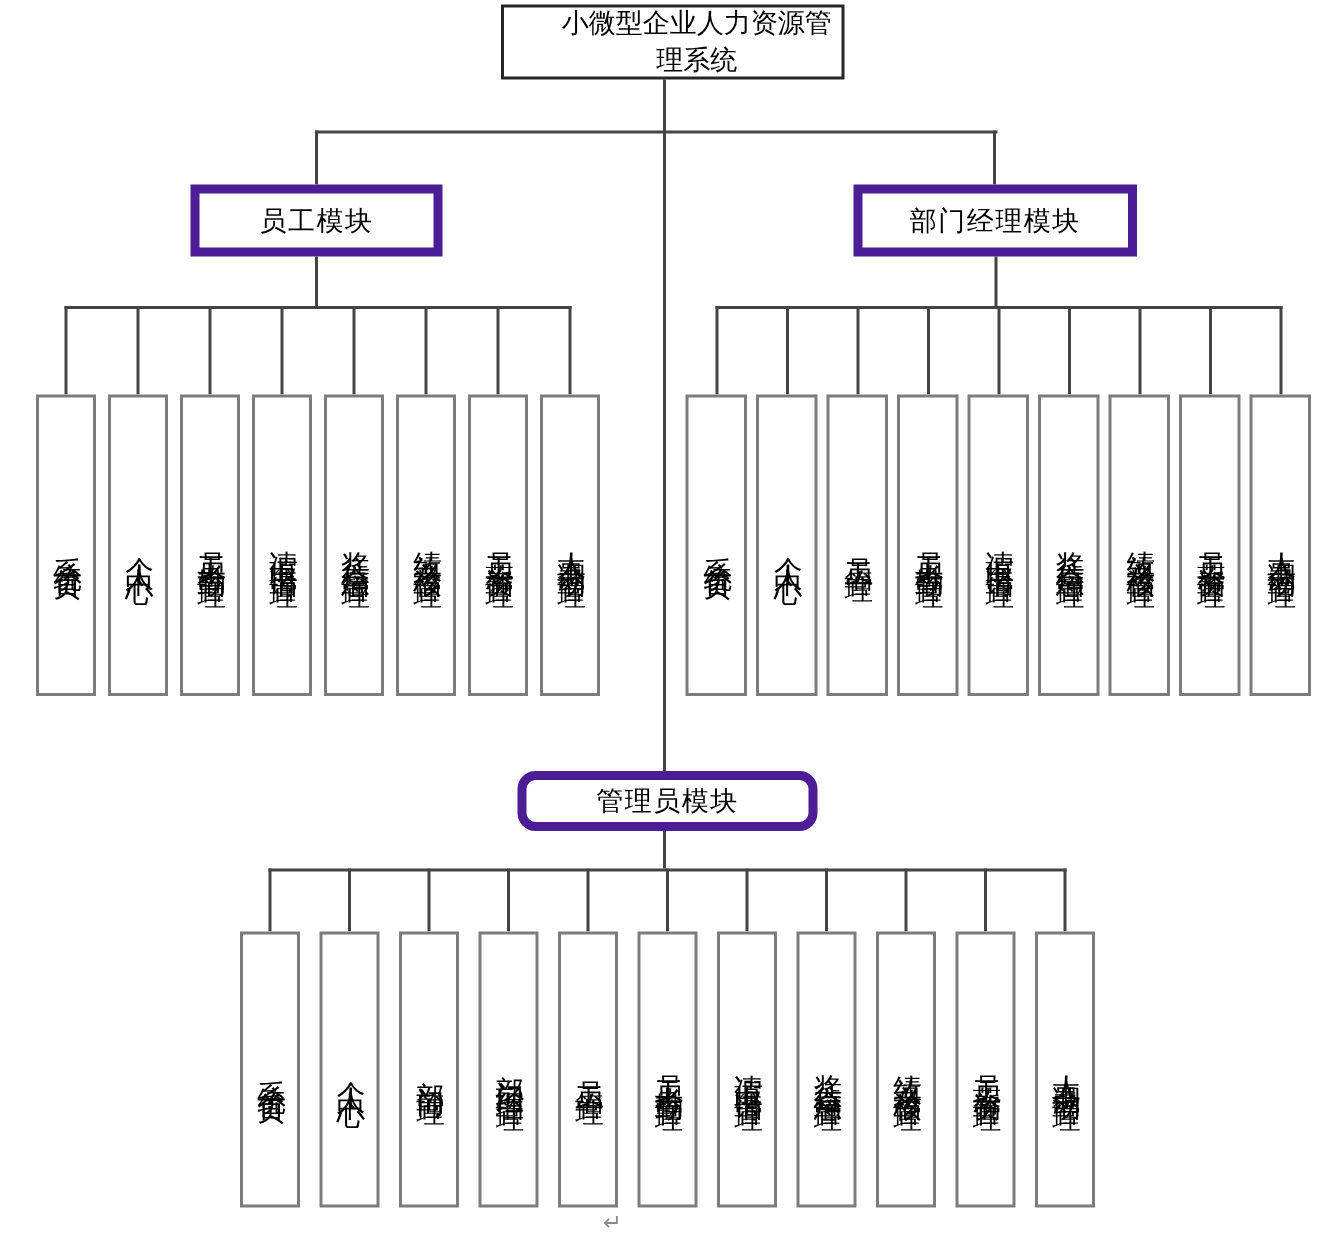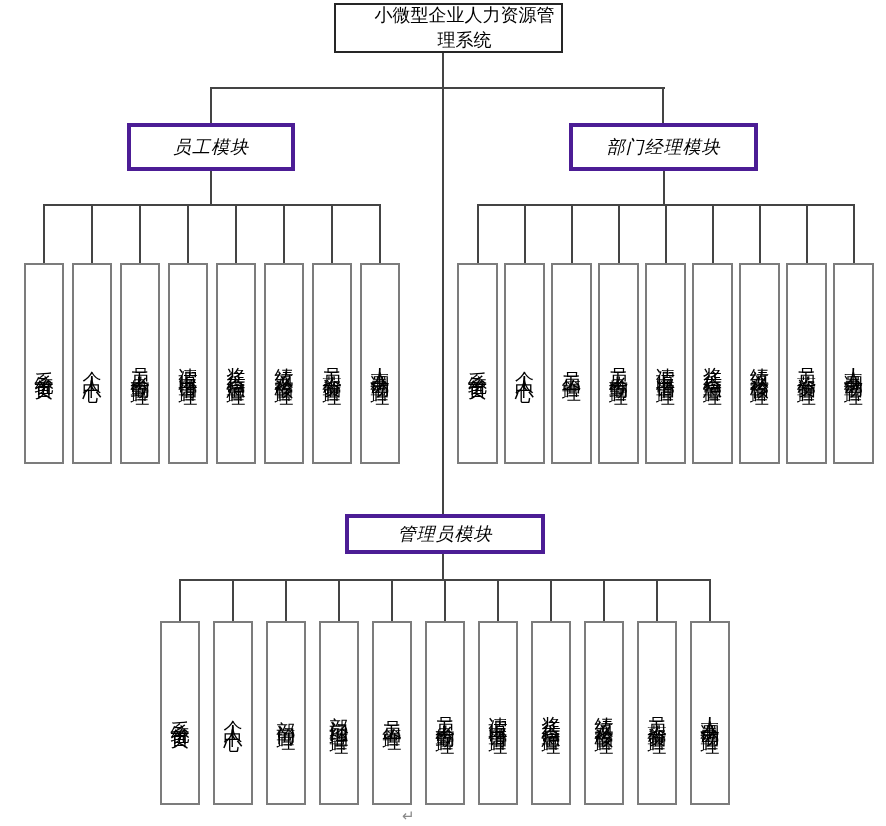--- a/index.html
+++ b/index.html
@@ -21,25 +21,24 @@
     justify-content: center;
   }
   .root-box {
     border: 2px solid #262626;
     font-size: 18px;
     line-height: 25px;
     text-align: center;
     padding-left: 32px;
   }
   .module-box {
-    border: 4px solid #4c1d95;
+    border: 6px solid #4c1d95;
     font-size: 18px;
     letter-spacing: 1px;
     white-space: nowrap;
-    font-style: italic;
   }
   .leaf-box {
     border: 2px solid #7c7c7c;
     font-size: 19px;
     letter-spacing: 4px;
     writing-mode: vertical-rl;
     text-orientation: upright;
   }
   .line {
     position: absolute;
@@ -67,21 +66,21 @@
 
   <div class="line" style="left:210px; top:87px; width:2px; height:36px;"></div>
   <div class="line" style="left:662px; top:87px; width:2px; height:36px;"></div>
 
   <div class="box module-box" style="left:127px; top:123px; width:168px; height:48px;">
     <span>员工模块</span>
   </div>
   <div class="box module-box" style="left:569px; top:123px; width:189px; height:48px;text-align:center;">
     <span>部门经理模块</span>
   </div>
-  <div class="box module-box" style="left:345px; top:514px; width:200px; height:40px;">
+  <div class="box module-box" style="left:345px; top:514px; width:200px; height:40px;border-radius:12px;">
     <span>管理员模块</span>
   </div>
 
   <div class="pmark" style="left:402px; top:808px;">↵</div>
 
 <div class="line" style="left: 210px; top: 171px; width: 2px; height: 33px;"></div>
     <div class="line" style="left: 43px; top: 204px; width: 338px; height: 2px;"></div>
     <div class="line" style="left: 43px; top: 204px; width: 2px; height: 59px;"></div>
     <div class="box leaf-box" style="left: 24px; top: 263px; width: 40px; height: 201px;">
       <span>系统首页</span>

